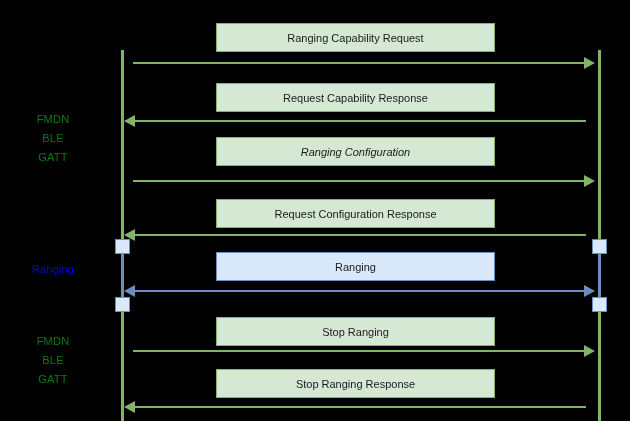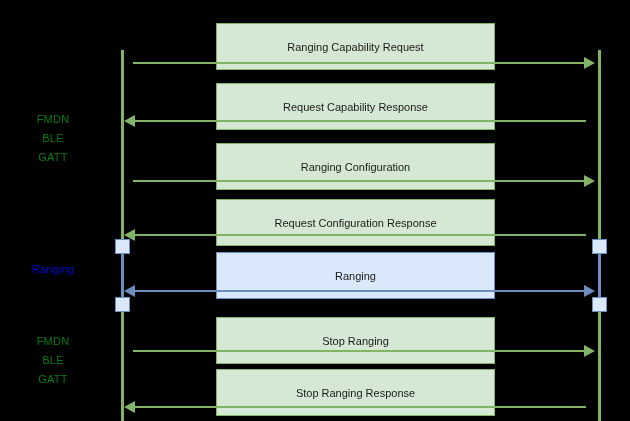--- a/index.html
+++ b/index.html
@@ -34,21 +34,21 @@
     white-space: pre-line;
   }
   .side-label.green { color: #0a7a12; }
   .side-label.blue  { color: #0000dd; }
 
   
   .msg-box {
     position: absolute;
     left: 216px;
     width: 279px;
-    height: 47px;
+    height: 29px;
     box-sizing: border-box;
     display: flex;
     align-items: center;
     justify-content: center;
     font-size: 11px;
     color: #1a1a1a;
   }
   .msg-box.green {
     background: #d5e8d4;
     border: 1px solid #82b366;
@@ -120,21 +120,21 @@
       <div class="msg-box green" style="top: 23px;">Ranging Capability Request</div>
       <div class="arrow green" style="top: 57px; left: 0px; width: 630px;">
         <div class="shaft" style="left: 133px; width: 453px;"></div>
         <div class="head right" style="left: 584px;"></div>
       </div>
       <div class="msg-box green" style="top: 83px;">Request Capability Response</div>
       <div class="arrow green" style="top: 115px; left: 0px; width: 630px;">
         <div class="shaft" style="left: 133px; width: 453px;"></div>
         <div class="head left" style="left: 124px;"></div>
       </div>
-      <div class="msg-box green" style="top: 143px;">Ranging Configuration</div>
+      <div class="msg-box green" style="top: 137px; font-style: italic;">Ranging Configuration</div>
       <div class="arrow green" style="top: 175px; left: 0px; width: 630px;">
         <div class="shaft" style="left: 133px; width: 453px;"></div>
         <div class="head right" style="left: 584px;"></div>
       </div>
       <div class="msg-box green" style="top: 199px;">Request Configuration Response</div>
       <div class="arrow green" style="top: 229px; left: 0px; width: 630px;">
         <div class="shaft" style="left: 133px; width: 453px;"></div>
         <div class="head left" style="left: 124px;"></div>
       </div>
       <div class="msg-box blue" style="top: 252px;">Ranging</div>

